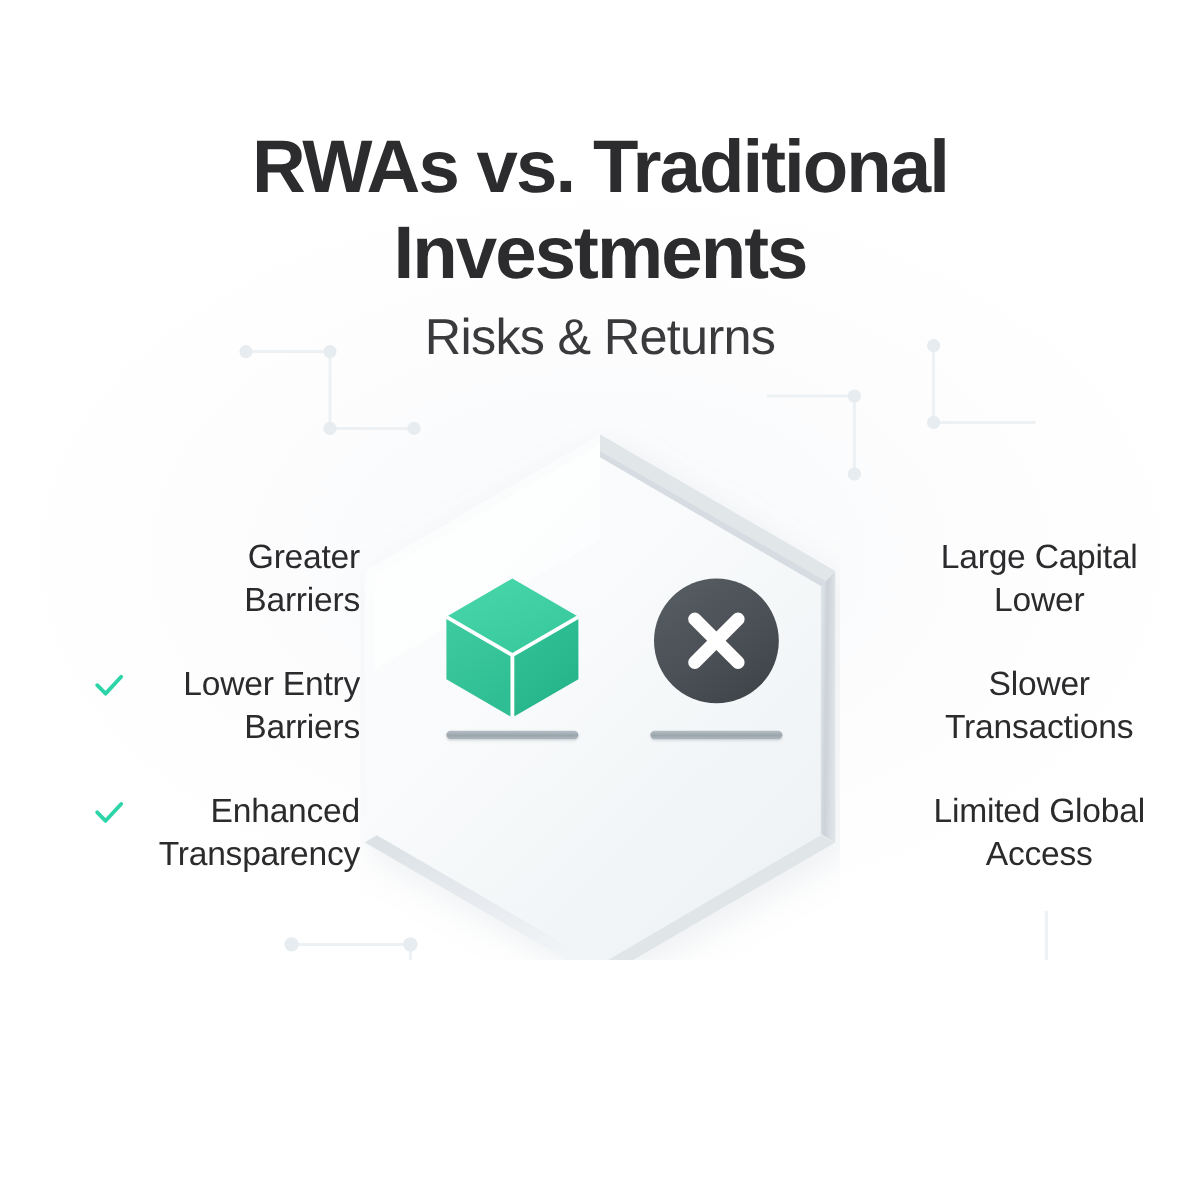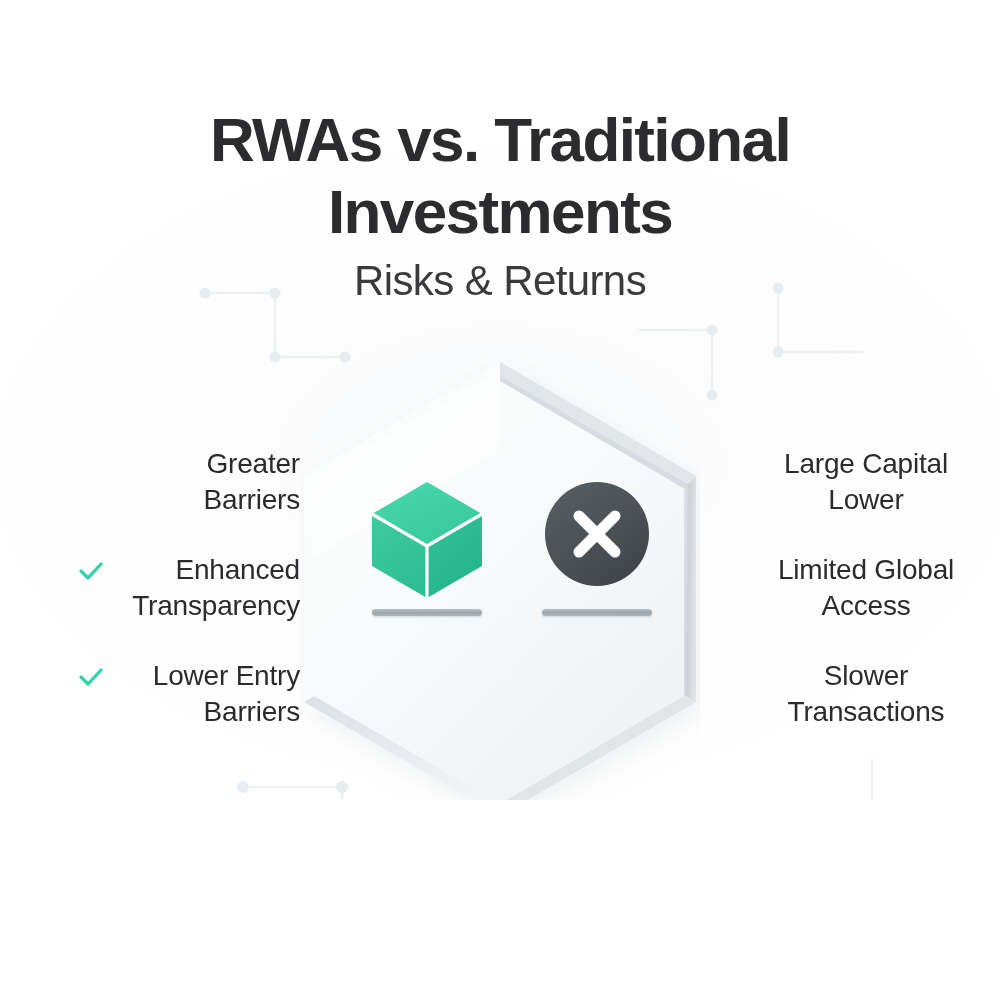--- a/index.html
+++ b/index.html
@@ -274,44 +274,44 @@
     <div class="item">
       
       <span>Greater</span><br>
       <span>Barriers</span>
     </div>
 
     <div class="item">
       <svg class="check" viewBox="0 0 26 26" xmlns="http://www.w3.org/2000/svg">
         <path d="M3,13 L10,20 L23,6" fill="none" stroke="#2DD4A8" stroke-width="3.2" stroke-linecap="round" stroke-linejoin="round"></path>
       </svg>
-      <span>Enhanced</span><br>
-      <span>Transparency</span>
+      <span>Lower Entry</span><br>
+      <span>Barriers</span>
     </div>
 
     <div class="item">
       <svg class="check" viewBox="0 0 26 26" xmlns="http://www.w3.org/2000/svg">
         <path d="M3,13 L10,20 L23,6" fill="none" stroke="#2DD4A8" stroke-width="3.2" stroke-linecap="round" stroke-linejoin="round"></path>
       </svg>
-      <span>Lower Entry</span><br>
-      <span>Barriers</span>
+      <span>Enhanced</span><br>
+      <span>Transparency</span>
     </div>
   </div>
 
   <div class="col" id="col-right">
 
     <div class="item">
       <span>Large Capital</span><br>
       <span>Lower</span>
     </div>
 
     <div class="item">
+      <span>Slower</span><br>
+      <span>Transactions</span>
+    </div>
+
+    <div class="item">
       <span>Limited Global</span><br>
       <span>Access</span>
     </div>
-
-    <div class="item">
-      <span>Slower</span><br>
-      <span>Transactions</span>
-    </div>
   </div>
 
 </div>
 
 </body></html>

